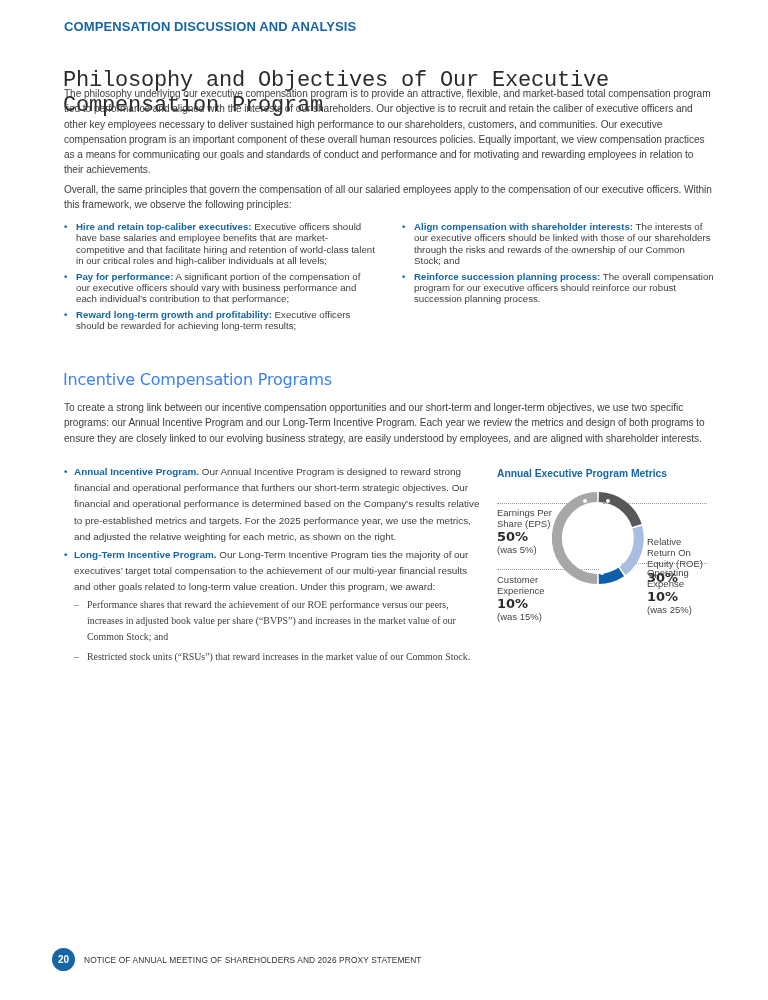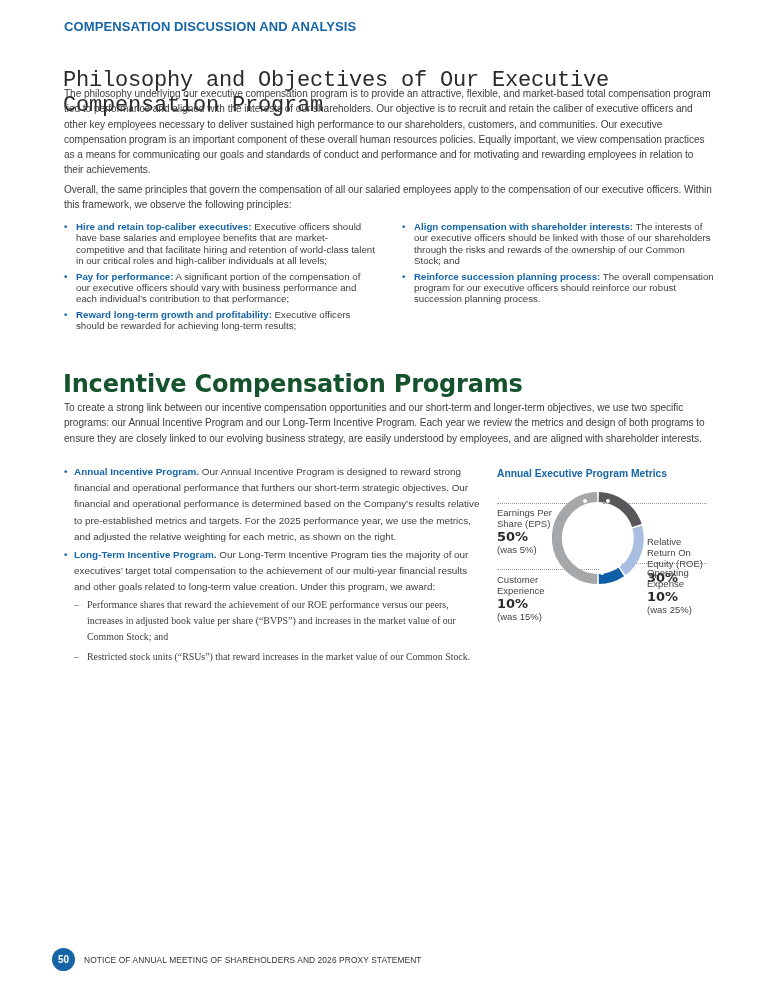--- a/index.html
+++ b/index.html
@@ -19,21 +19,21 @@
   h1 {
     position: absolute; left: 63px; top: 56px;
     font-family: Liberation Mono, monospace;
     font-weight: normal; font-size: 22px; color: #2b2b2b;
     letter-spacing: -0.2px;
     margin-top: 12px;
   }
   h2 {
     position: absolute; left: 63px; top: 370px;
     font-family: "DejaVu Sans", sans-serif;
-    font-weight: bold; font-size: 24px; color: #14532d;
+    font-weight: normal; font-size: 16px; color: #3b82f6;
     letter-spacing: -0.2px;
   }
   .para {
     position: absolute; left: 64px; width: 650px;
     font-size: 10.1px; line-height: 15.3px; color: #3d3d3d;
     letter-spacing: -0.05px;
   }
   .p1 { top: 86px; }
   .p2 { top: 182px; }
   .p3 { top: 400px; }
@@ -193,15 +193,15 @@
 
   <div class="lbl" style="left:150px; top:102px;">
     <div>Operating</div>
     <div>Expense</div>
     <span class="pct">10%</span>
     <div>(was 25%)</div>
   </div>
 </div>
 
 <div class="footer">
-  <div class="page-num">50</div>
+  <div class="page-num">20</div>
   <div class="footer-text">NOTICE OF ANNUAL MEETING OF SHAREHOLDERS AND 2026 PROXY STATEMENT</div>
 </div>
 
 </body></html>

